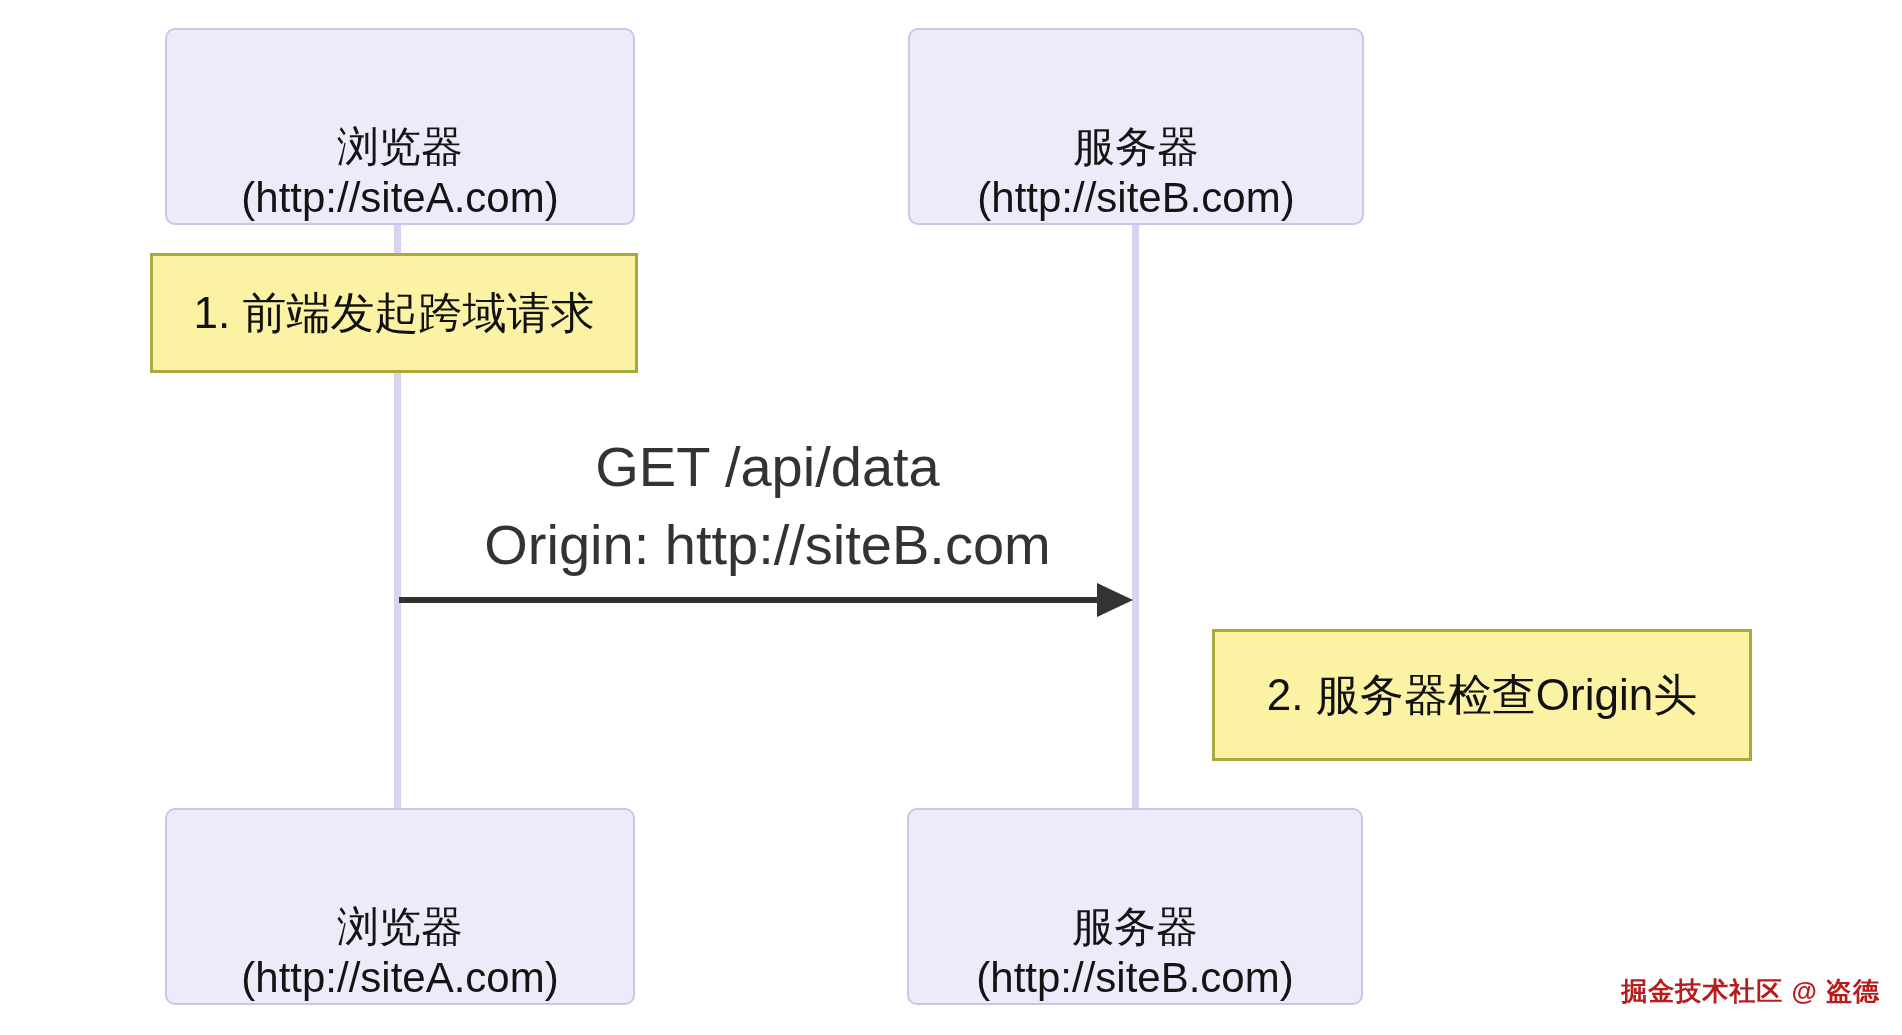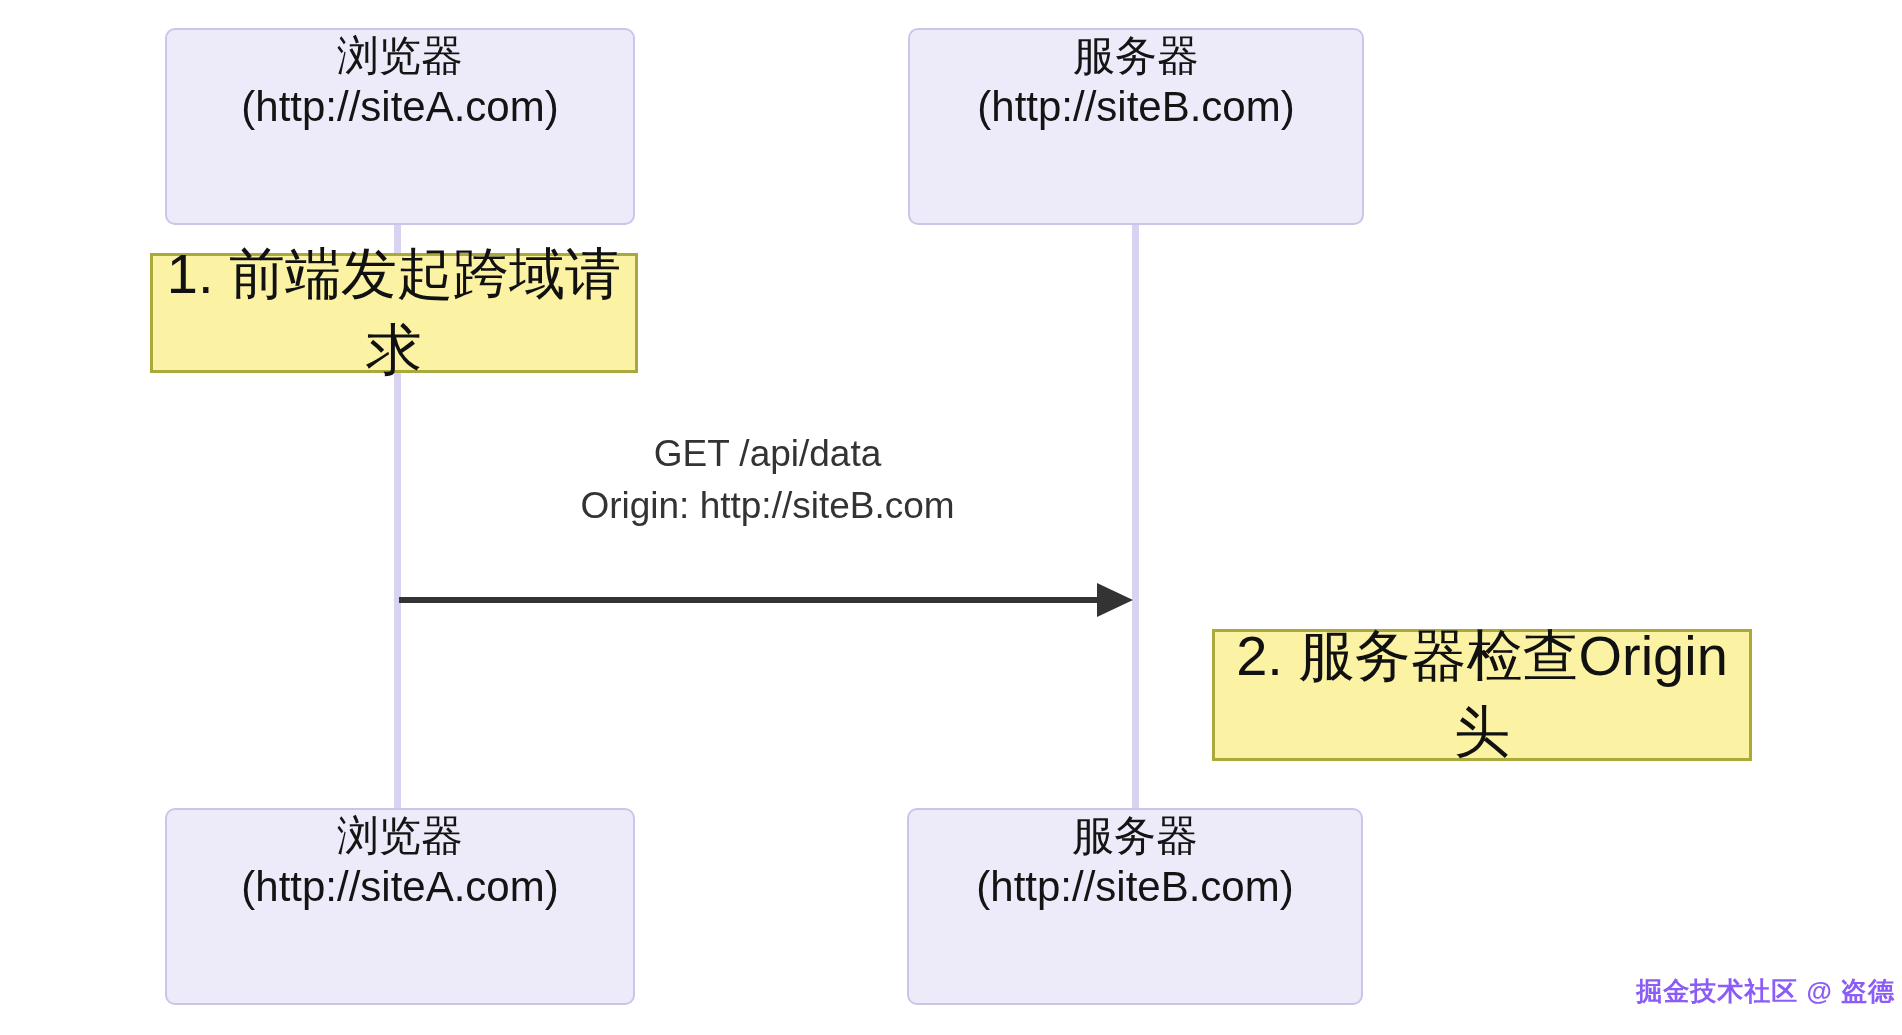--- a/index.html
+++ b/index.html
@@ -17,21 +17,21 @@
   }
   
   .actor {
     position: absolute;
     background: #edebf9;
     border: 2px solid #cbc5ea;
     border-radius: 10px;
     display: flex;
     flex-direction: column;
     align-items: center;
-    justify-content: flex-start;
+    justify-content: flex-end;
     text-align: center;
     color: #141414;
     font-size: 42px;
     line-height: 1.22;
     box-sizing: border-box;
   }
   .actor-top-left    { left: 165px; top: 28px;  width: 470px; height: 197px; }
   .actor-top-right   { left: 908px; top: 28px;  width: 456px; height: 197px; }
   .actor-bottom-left { left: 165px; top: 808px; width: 470px; height: 197px; }
   .actor-bottom-right{ left: 907px; top: 808px; width: 456px; height: 197px; }
@@ -49,35 +49,35 @@
   
   .note {
     position: absolute;
     background: #fbf3a3;
     border: 3px solid #a9a93c;
     display: flex;
     align-items: center;
     justify-content: center;
     text-align: center;
     color: #111111;
-    font-size: 56px;
+    font-size: 44px;
     box-sizing: border-box;
     z-index: 2;
   }
   .note-1 { left: 150px;  top: 253px; width: 488px; height: 120px; }
   .note-2 { left: 1212px; top: 629px; width: 540px; height: 132px; }
   
   .message-label {
     position: absolute;
     left: 400px;
     top: 428px;
     width: 735px;
     text-align: center;
     color: #333333;
-    font-size: 37px;
+    font-size: 56px;
     line-height: 1.4;
     z-index: 2;
   }
   
   .arrow-line {
     position: absolute;
     left: 399px;
     top: 597px;
     width: 700px;
     height: 6px;
@@ -91,25 +91,25 @@
     width: 0;
     height: 0;
     border-left: 36px solid #333333;
     border-top: 17px solid transparent;
     border-bottom: 17px solid transparent;
     z-index: 2;
   }
   
   .watermark {
     position: absolute;
-    right: 7px;
+    right: 22px;
     top: 974px;
     font-size: 26px;
     font-weight: bold;
-    color: #8b5cf6;
+    color: #b91c1c;
     text-shadow: 2px 2px 0 #ffffff;
     letter-spacing: 1px;
     z-index: 3;
   }
 </style>
 </head>
 <body>
 
 <div class="canvas">
 

